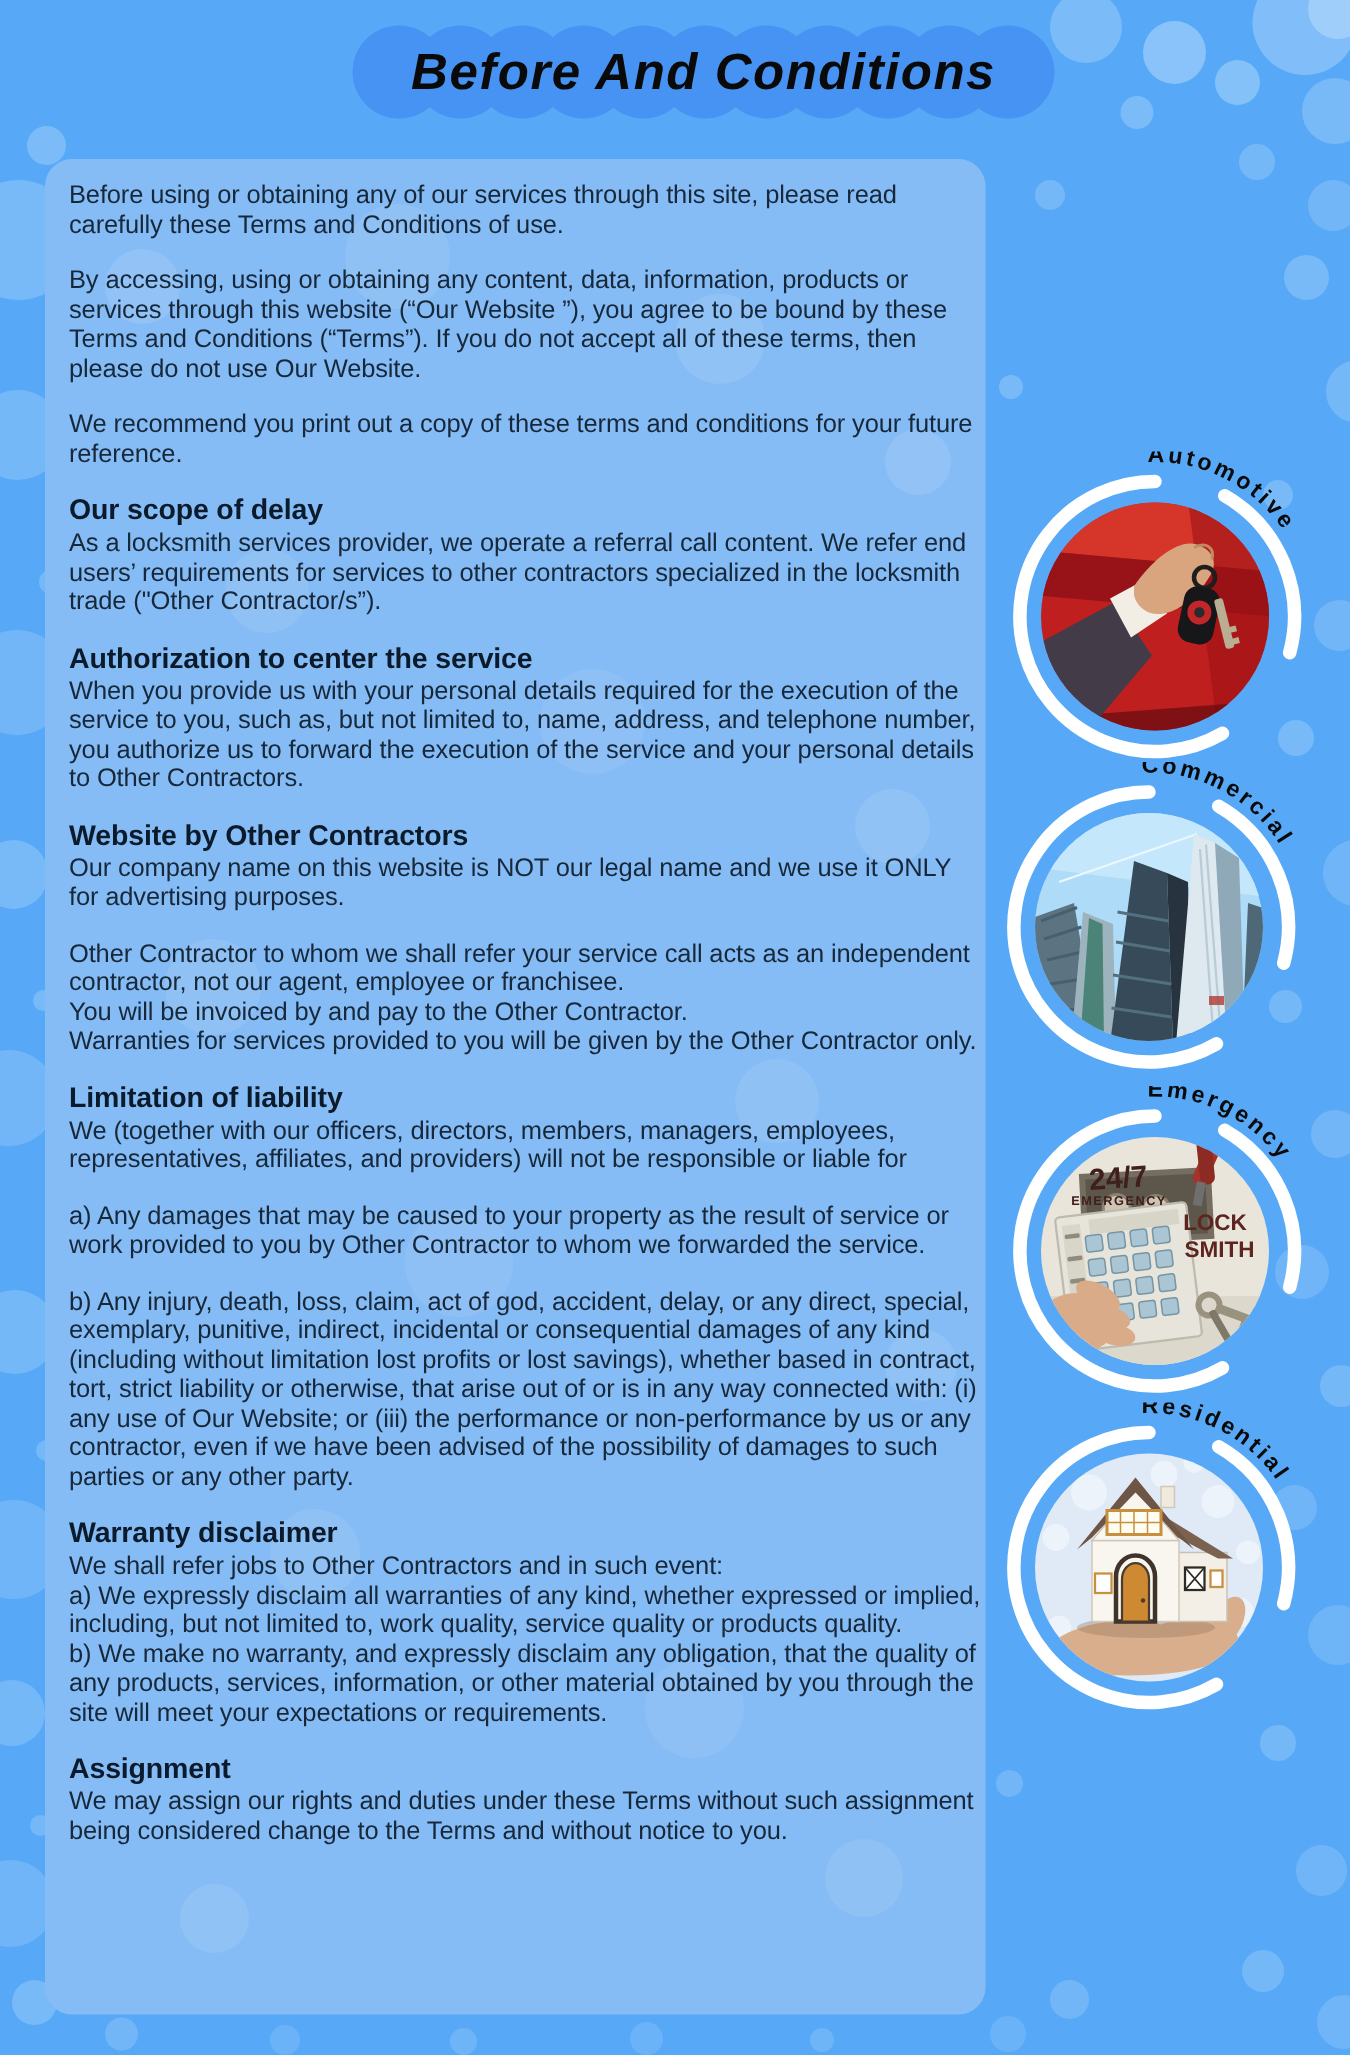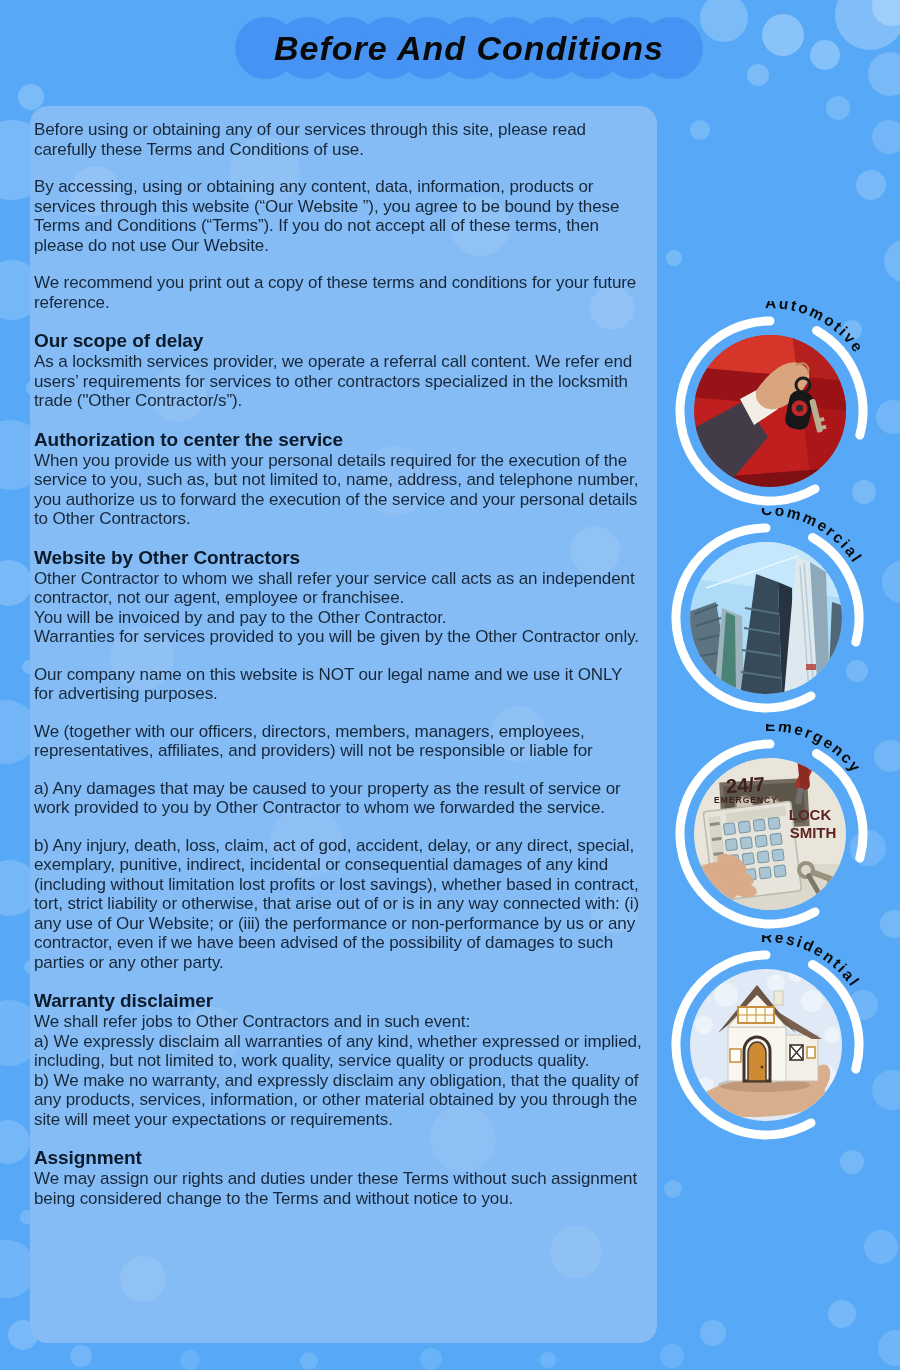--- a/index.html
+++ b/index.html
@@ -17,21 +17,21 @@
     display:flex;align-items:center;justify-content:center;
     font-size:34px;font-weight:bold;font-style:italic;letter-spacing:1px;
     color:#0a0a0a;
   }
   
   .panel{
     position:absolute;left:30px;top:106px;width:627px;height:1237px;
     background:#86bcf5;border-radius:18px;
   }
   .panel-inner{
-    position:absolute;left:4px;top:10px;width:612px;bottom:8px;
+    position:absolute;left:16px;top:10px;width:612px;bottom:8px;
     color:#17283a;font-size:17px;line-height:19.5px;letter-spacing:-0.1px;
   }
   .p{white-space:pre-line;margin:18px 0 0 0;}
   .h{font-weight:bold;font-size:19px;line-height:21px;margin:18px 0 0 0;color:#0c1b2b;}
   .h + .p{margin-top:1px;}
   .panel-inner > :first-child{margin-top:4px;}
   
   .badge{position:absolute;width:220px;height:220px;}
   #badge-0{left:660px;top:301px;}
   #badge-1{left:656px;top:508px;}
@@ -143,24 +143,25 @@
     </div>
   <div class="panel-inner">
     <div class="p">Before using or obtaining any of our services through this site, please read carefully these Terms and Conditions of use.</div>
     <div class="p">By accessing, using or obtaining any content, data, information, products or services through this website (“Our Website ”), you agree to be bound by these Terms and Conditions (“Terms”). If you do not accept all of these terms, then please do not use Our Website.</div>
     <div class="p">We recommend you print out a copy of these terms and conditions for your future reference.</div>
     <div class="h">Our scope of delay</div>
     <div class="p">As a locksmith services provider, we operate a referral call content. We refer end users’ requirements for services to other contractors specialized in the locksmith trade ("Other Contractor/s”).</div>
     <div class="h">Authorization to center the service</div>
     <div class="p">When you provide us with your personal details required for the execution of the service to you, such as, but not limited to, name, address, and telephone number, you authorize us to forward the execution of the service and your personal details to Other Contractors.</div>
     <div class="h">Website by Other Contractors</div>
+    <div class="p">Our company name on this website is NOT our legal name and we use it ONLY for advertising purposes.</div>
     <div class="p">Other Contractor to whom we shall refer your service call acts as an independent contractor, not our agent, employee or franchisee.
 You will be invoiced by and pay to the Other Contractor.
 Warranties for services provided to you will be given by the Other Contractor only.</div>
-    <div class="p">Our company name on this website is NOT our legal name and we use it ONLY for advertising purposes.</div>
+    <div class="h">Limitation of liability</div>
     <div class="p">We (together with our officers, directors, members, managers, employees, representatives, affiliates, and providers) will not be responsible or liable for</div>
     <div class="p">a) Any damages that may be caused to your property as the result of service or work provided to you by Other Contractor to whom we forwarded the service.</div>
     <div class="p">b) Any injury, death, loss, claim, act of god, accident, delay, or any direct, special, exemplary, punitive, indirect, incidental or consequential damages of any kind (including without limitation lost profits or lost savings), whether based in contract, tort, strict liability or otherwise, that arise out of or is in any way connected with: (i) any use of Our Website; or (iii) the performance or non-performance by us or any contractor, even if we have been advised of the possibility of damages to such parties or any other party.</div>
     <div class="h">Warranty disclaimer</div>
     <div class="p">We shall refer jobs to Other Contractors and in such event:
 a) We expressly disclaim all warranties of any kind, whether expressed or implied, including, but not limited to, work quality, service quality or products quality.
 b) We make no warranty, and expressly disclaim any obligation, that the quality of any products, services, information, or other material obtained by you through the site will meet your expectations or requirements.</div>
     <div class="h">Assignment</div>
     <div class="p">We may assign our rights and duties under these Terms without such assignment being considered change to the Terms and without notice to you.</div>
   </div>

